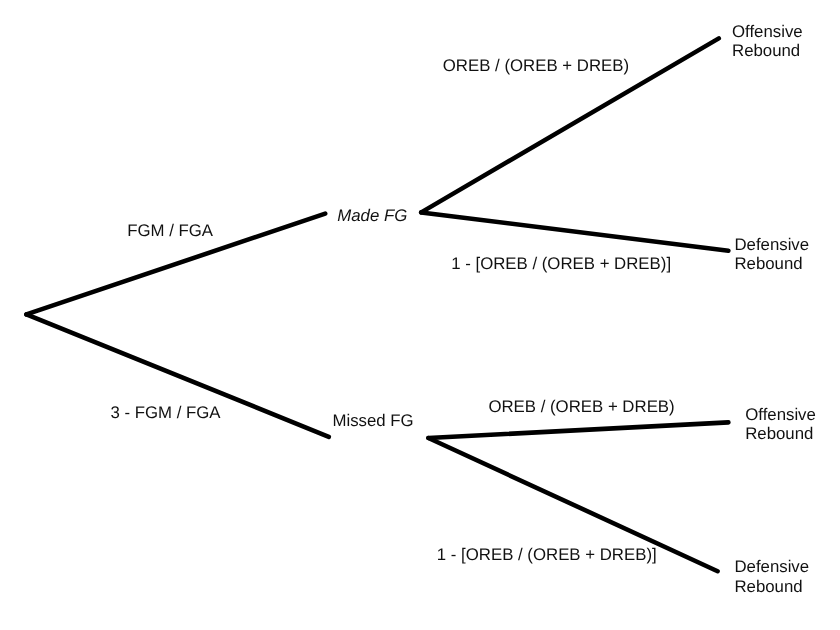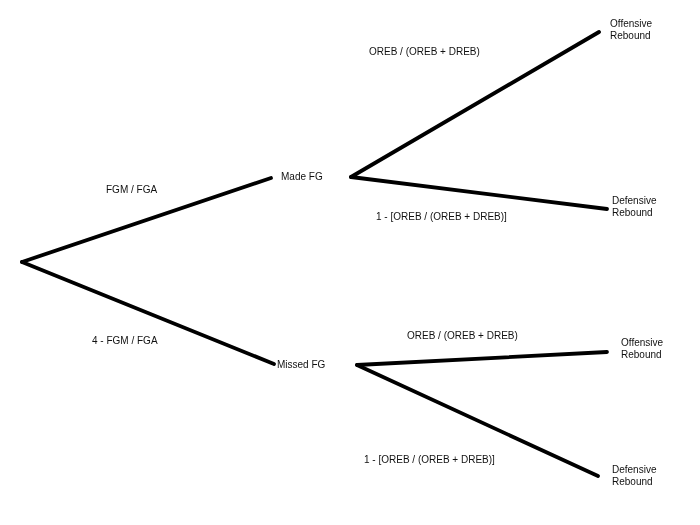--- a/index.html
+++ b/index.html
@@ -16,21 +16,21 @@
     color: #111111;
     overflow: hidden;
   }
   .canvas svg {
     position: absolute;
     left: 0;
     top: 0;
   }
   .lbl {
     position: absolute;
-    font-size: 10px;
+    font-size: 14px;
     line-height: 1.15;
     white-space: nowrap;
     color: #111111;
   }
   .lbl.wrap {
     white-space: normal;
     width: 72px;
   }
   .tree-line {
     stroke: #000000;
@@ -48,33 +48,33 @@
     <line class="tree-line" x1="22" y1="262" x2="271" y2="178"></line>
     <line class="tree-line" x1="22" y1="262" x2="274" y2="364"></line>
     <line class="tree-line" x1="351" y1="177" x2="599" y2="32"></line>
     <line class="tree-line" x1="351" y1="177" x2="607" y2="209"></line>
     <line class="tree-line" x1="357" y1="365" x2="607" y2="352"></line>
     <line class="tree-line" x1="357" y1="365" x2="598" y2="476"></line>
   </svg>
 
   <div class="lbl" style="left:106px; top:184px;">FGM / FGA</div>
 
-  <div class="lbl" style="left:92px; top:335px;">4 - FGM / FGA</div>
+  <div class="lbl" style="left:92px; top:335px;">3 - FGM / FGA</div>
 
   <div class="lbl" style="left:369px; top:46px;">OREB / (OREB + DREB)</div>
 
   <div class="lbl" style="left:376px; top:211px;">1 - [OREB / (OREB + DREB)]</div>
 
   <div class="lbl" style="left:407px; top:330px;">OREB / (OREB + DREB)</div>
 
   <div class="lbl" style="left:364px; top:454px;">1 - [OREB / (OREB + DREB)]</div>
 
-  <div class="lbl" style="left:281px; top:171px;">Made FG</div>
+  <div class="lbl" style="left:281px; top:171px;font-style:italic;">Made FG</div>
 
-  <div class="lbl" style="left:277px; top:359px;">Missed FG</div>
+  <div class="lbl" style="left:277px; top:342px;">Missed FG</div>
 
   <div class="lbl wrap" style="left:610px; top:18px;">Offensive Rebound</div>
 
   <div class="lbl wrap" style="left:612px; top:195px;">Defensive Rebound</div>
 
   <div class="lbl wrap" style="left:621px; top:337px;">Offensive Rebound</div>
 
   <div class="lbl wrap" style="left:612px; top:464px;">Defensive Rebound</div>
 
 </div>

